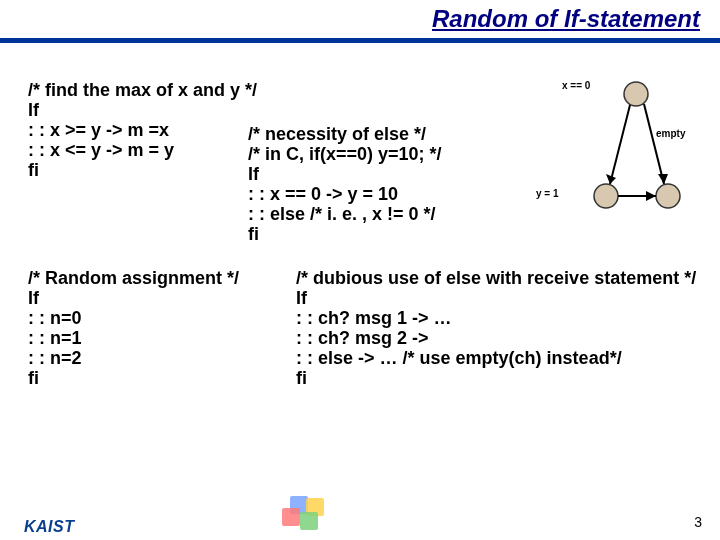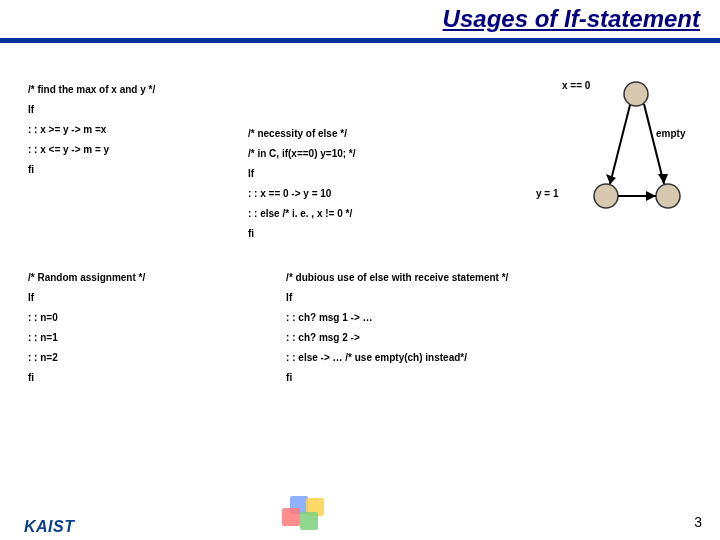--- a/index.html
+++ b/index.html
@@ -9,21 +9,21 @@
   .title { position: absolute; top: 0; left: 0; width: 710px; text-align: right; padding-right: 10px; font-size: 24px; font-style: italic; font-weight: 700; color: #000080; line-height: 38px; text-decoration: underline; }
   .rule { position: absolute; left: 0; top: 38px; width: 720px; height: 5px; background: #003399; }
   .content { position: absolute; left: 28px; top: 80px; width: 664px; height: 380px; }
   .row { display: flex; }
   .row.top { height: 166px; }
   .row.bottom { margin-top: 22px; height: 156px; gap: 17px; }
   .col-left { width: 220px; }
   .col-mid { width: 220px; margin-top: 44px; }
   .col-diag { width: 224px; position: relative; }
   .col-right { width: 444px; margin-left: 40px; }
-  .code { font-size: 10px; line-height: 20px; font-weight: 700; color: #000; white-space: pre; }
+  .code { font-size: 18px; line-height: 20px; font-weight: 700; color: #000; white-space: pre; }
   .page-num { position: absolute; right: 18px; bottom: 10px; font-size: 14px; color: #000; }
   .logo { position: absolute; left: 24px; bottom: 4px; font-size: 16px; font-weight: 800; font-style: italic; color: #0a3f8f; letter-spacing: 0.5px; }
   .deco { position: absolute; left: 280px; bottom: 8px; width: 56px; height: 36px; }
   .deco .sq { position: absolute; width: 18px; height: 18px; border-radius: 2px; opacity: 0.85; }
   .deco .a { left: 10px; top: 0; background: #7aa5ff; }
   .deco .b { left: 26px; top: 2px; background: #ffd24d; }
   .deco .c { left: 2px; top: 12px; background: #ff7a7a; }
   .deco .d { left: 20px; top: 16px; background: #7dd17d; }
 
   
@@ -35,21 +35,21 @@
   svg.diag-svg { position: absolute; left: 0; top: 0; }
   .node { fill: #d8c8b0; stroke: #333; stroke-width: 1.5; }
   .edge { stroke: #000; stroke-width: 2; fill: none; }
   .arrowhead { fill: #000; }
 </style>
 </head>
 <body>
 
 <div class="slide">
   <div class="title-area">
-    <div class="title">Usages of If-statement</div>
+    <div class="title">Random of If-statement</div>
     <div class="rule"></div>
   </div>
 
   <div class="content">
     <div class="row top">
       <div class="col-left">
         <div class="code">/* find the max of x and y */
 If
 : : x &gt;= y -&gt; m =x
 : : x &lt;= y -&gt; m = y

